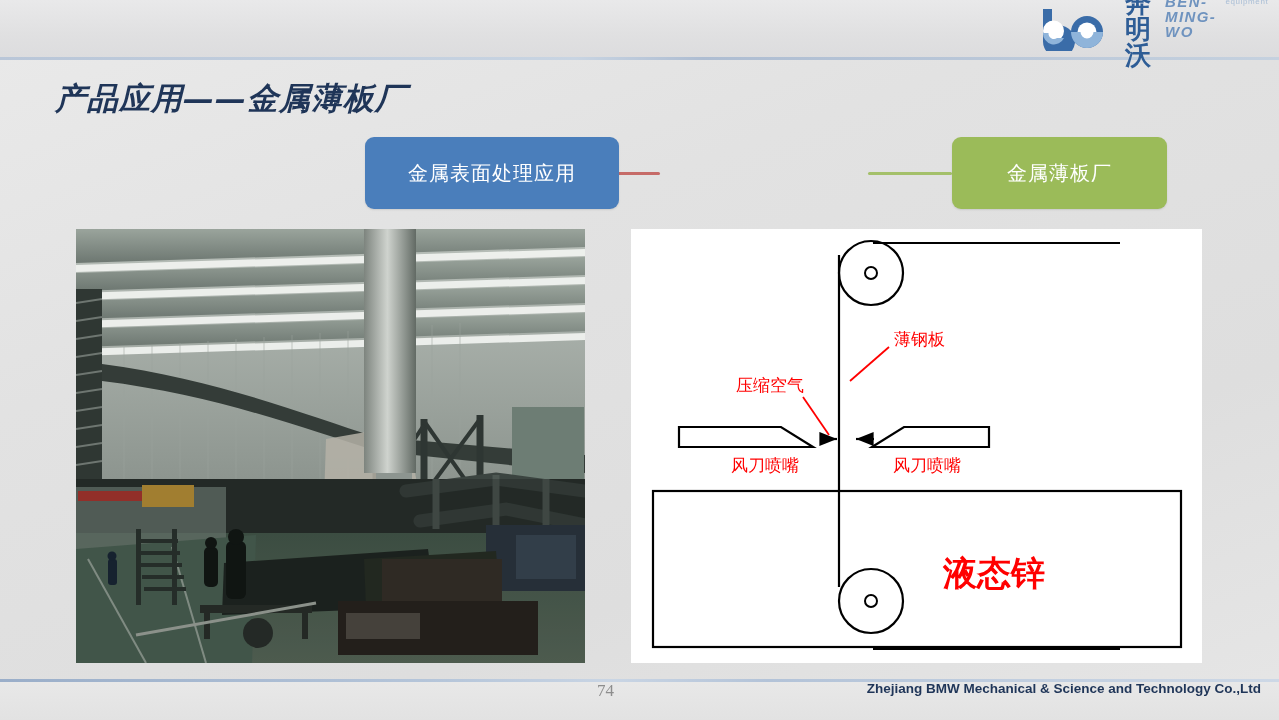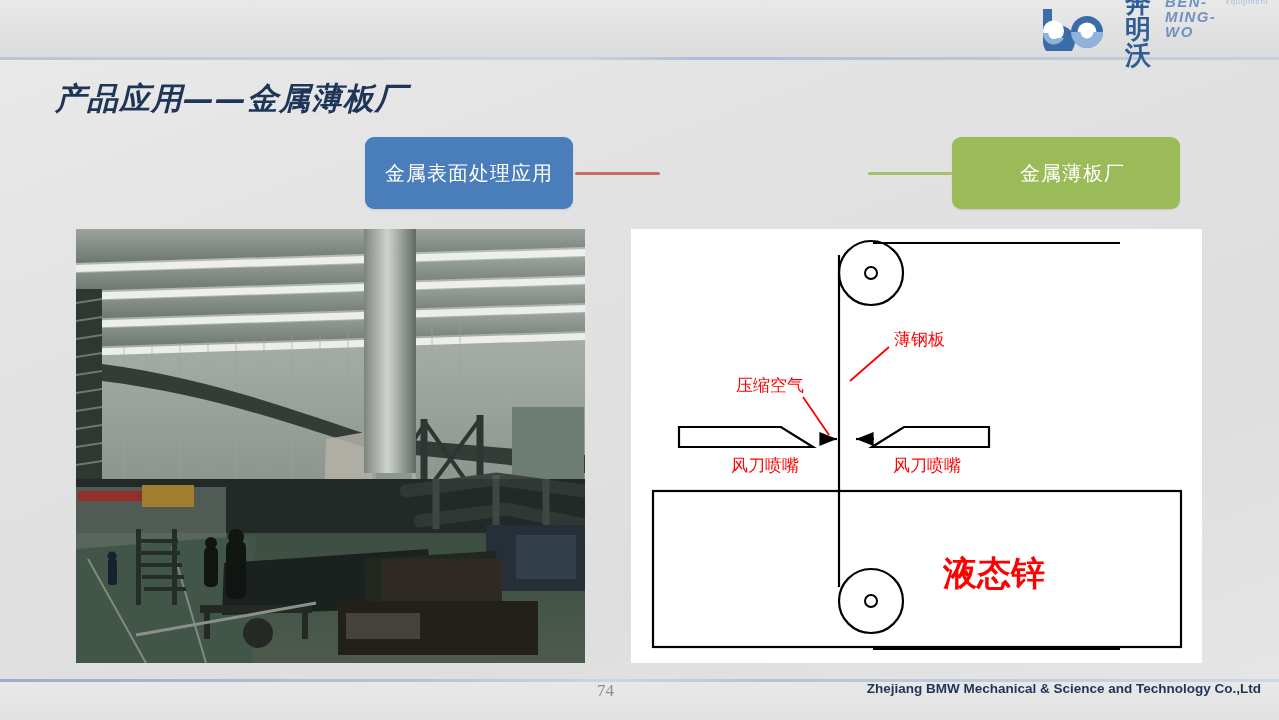--- a/index.html
+++ b/index.html
@@ -49,23 +49,23 @@
 
   
   .flow{position:absolute;left:360px;top:137px;width:810px;height:75px;}
   .fbox{
     position:absolute;top:0;height:72px;border-radius:9px;
     display:flex;align-items:center;justify-content:center;
     color:#ffffff;font-size:20px;letter-spacing:1px;
     font-family:"DejaVu Sans",sans-serif;
     box-shadow:0 1px 2px rgba(0,0,0,.10);
   }
-  .fbox-blue{left:5px;width:208px;background:#4a7ebb;}
+  .fbox-blue{left:5px;width:254px;background:#4a7ebb;}
   .fbox-red{left:300px;width:208px;background:#c0504d;}
-  .fbox-green{left:592px;width:215px;background:#9bbb59;padding-left:13px;}
+  .fbox-green{left:592px;width:215px;background:#9bbb59;}
   .fconn{position:absolute;top:35px;height:3px;border-radius:2px;}
   .fconn-red{left:215px;width:85px;background:#c0504d;opacity:.82;}
   .fconn-green{left:508px;width:84px;background:#9bbb59;opacity:.88;}
 
   
   .photo{
     position:absolute;left:76px;top:229px;width:509px;height:434px;
     overflow:hidden;background:#1d2320;
   }
   .photo svg{display:block;}

